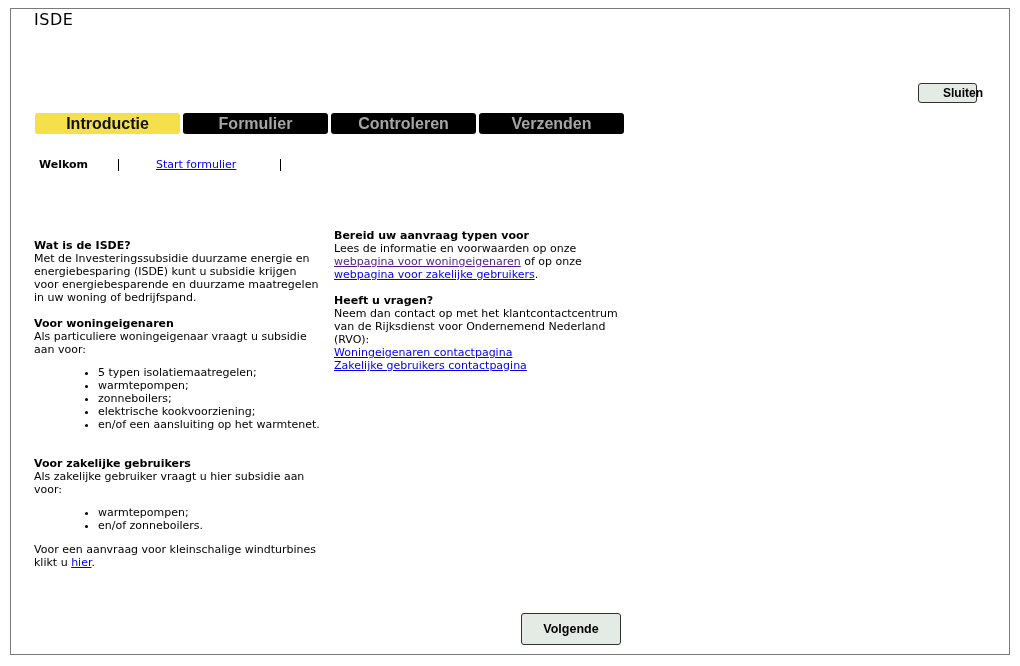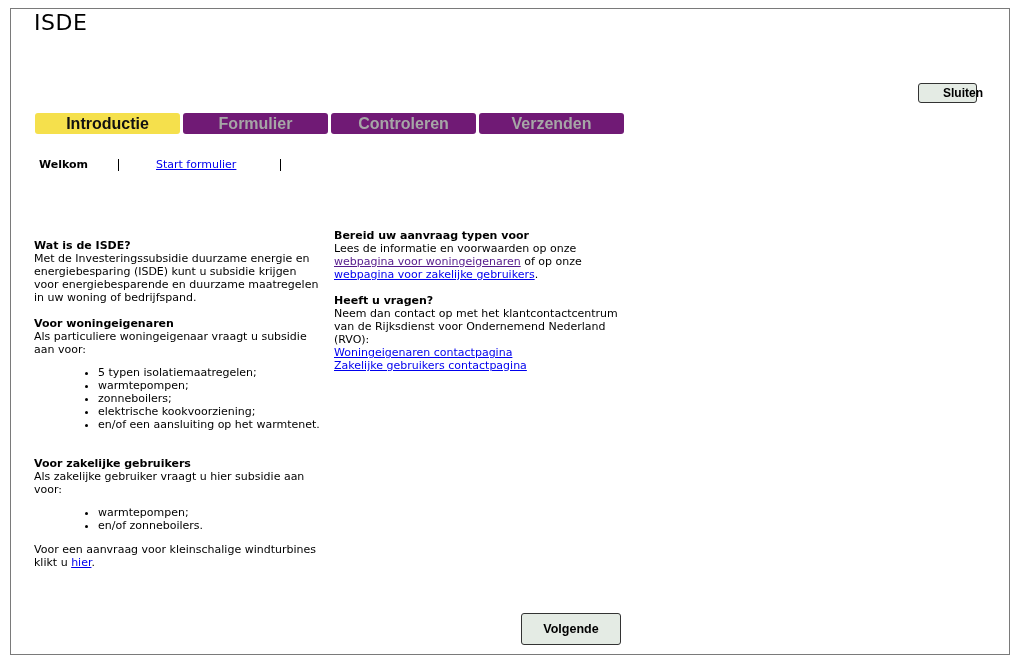--- a/index.html
+++ b/index.html
@@ -1,30 +1,30 @@
 <!DOCTYPE html>
 <html><head>
   <meta charset="utf-8">
   <style>
     html, body { margin:0; padding:0; background:#ffffff; }
     body { width:1020px; height:666px; position:relative; overflow:hidden;
            font-family:"DejaVu Sans", "Liberation Sans", sans-serif; color:#000; }
     .frame { position:absolute; left:10px; top:8px; width:1000px; height:647px;
              border:1px solid #7a7a7a; box-sizing:border-box; }
-    .app-title { position:absolute; left:34px; top:10px; font-size:22px; font-weight:normal;
+    .app-title { position:absolute; left:34px; top:10px; font-size:16px; font-weight:normal;
                  font-family:"DejaVu Sans", sans-serif; letter-spacing:0.5px; }
     .btn { position:absolute; background:#e4ebe4; border:1px solid #333; border-radius:3px;
            font-family:"Liberation Sans", sans-serif; font-weight:bold; font-size:12px;
            text-align:center; box-sizing:border-box; cursor:pointer; padding:0; color:#000; }
     .btn-close { left:918px; top:83px; width:59px; height:20px; line-height:18px;padding-left:24px; }
     .btn-next { left:521px; top:613px; width:100px; height:32px; line-height:19px; font-size:12.5px; }
     .steps { position:absolute; left:35px; top:113px; display:flex; gap:3px; }
     .step { width:145px; height:21px; line-height:21px; text-align:center;
             font-family:"Liberation Sans", sans-serif; font-weight:bold; font-size:16px;
-            background:#701a75; color:#a6a6a6; border-radius:3px; }
+            background:#000000; color:#a6a6a6; border-radius:3px; }
     .step.active { background:#f5e04c; color:#111; }
     .subnav { position:absolute; left:39px; top:158px; font-size:11px; display:flex; align-items:center; }
     .subnav .welkom { font-weight:bold; width:79px; }
     .subnav .sep { display:inline-block; width:1px; height:12px; background:#000; }
     .subnav a { color:#0000ee; text-decoration:underline; margin-left:37px; width:124px; display:inline-block; }
     .col { position:absolute; font-size:11px; line-height:13px; }
     .col-left { left:34px; top:239px; width:290px; }
     .col-right { left:334px; top:229px; width:290px; }
     .col h3 { font-size:11px; font-weight:bold; margin:0; line-height:13px; }
     .col p { margin:0; }

